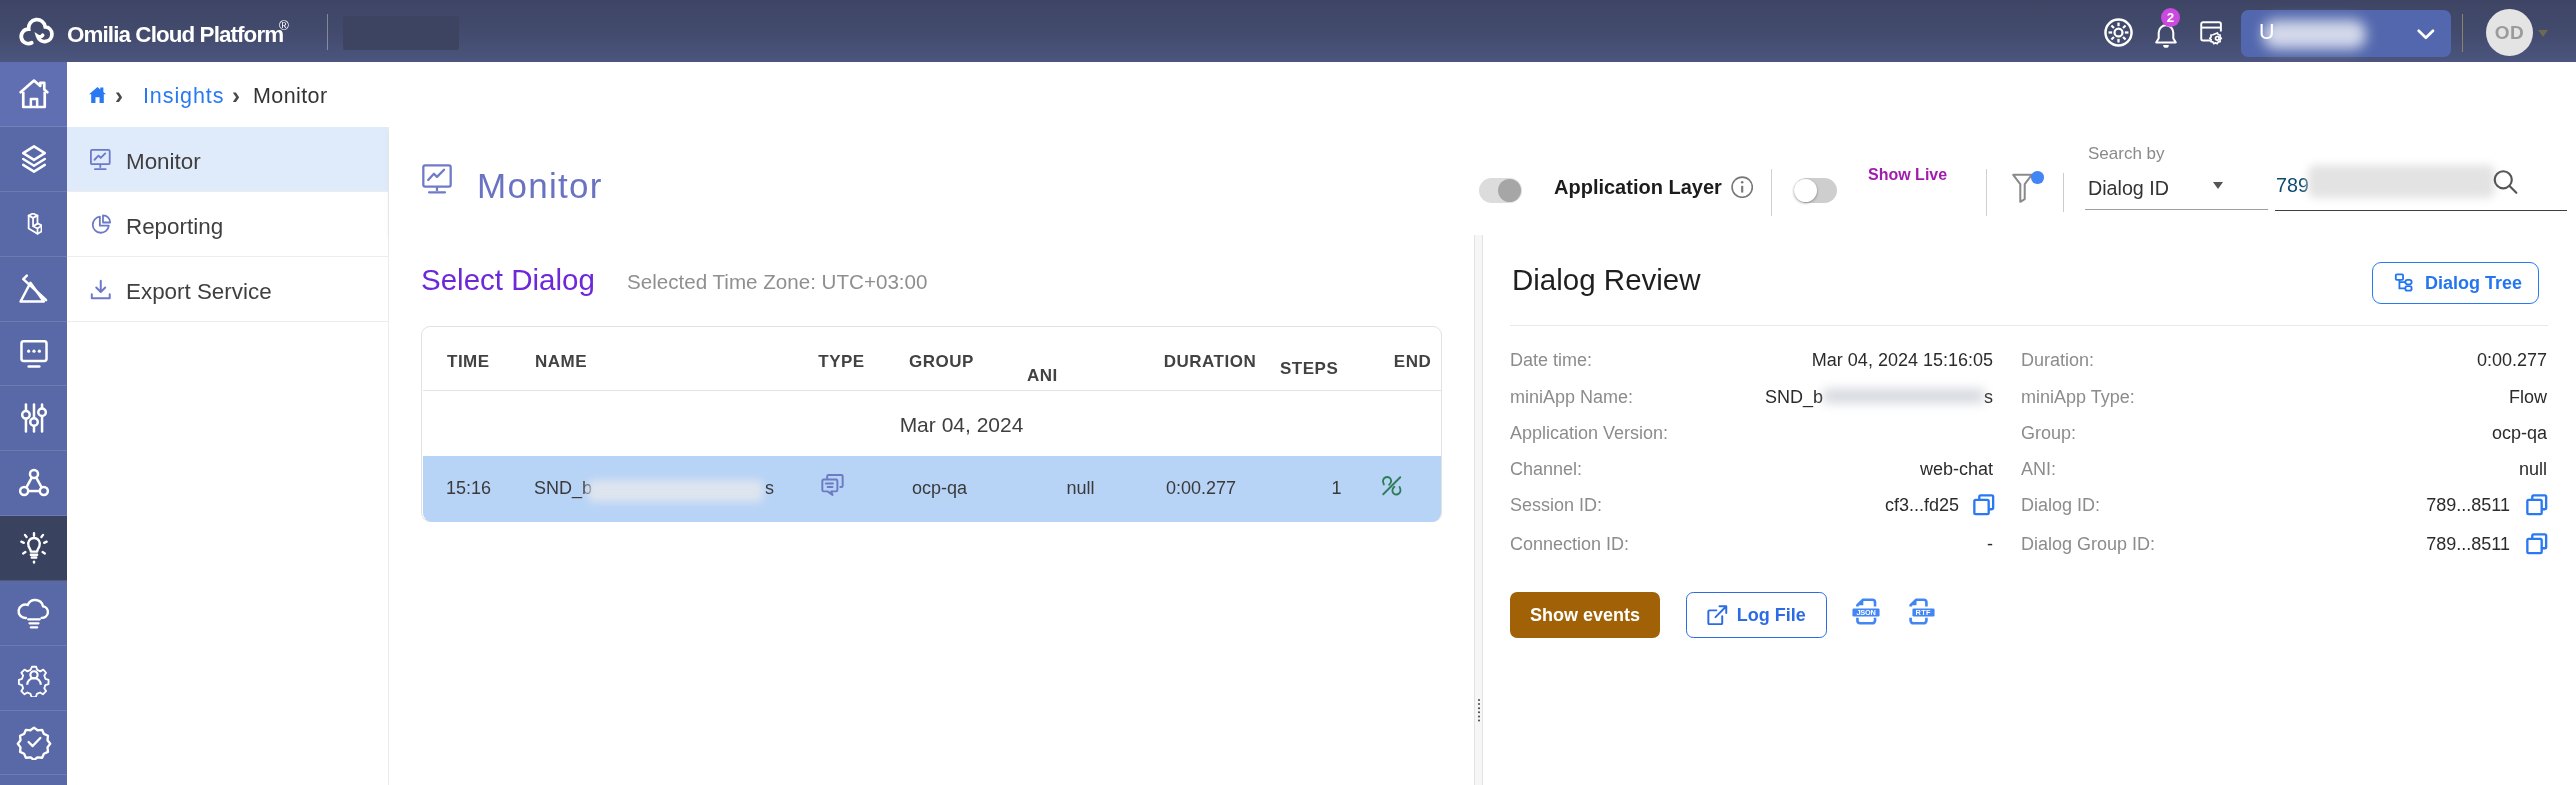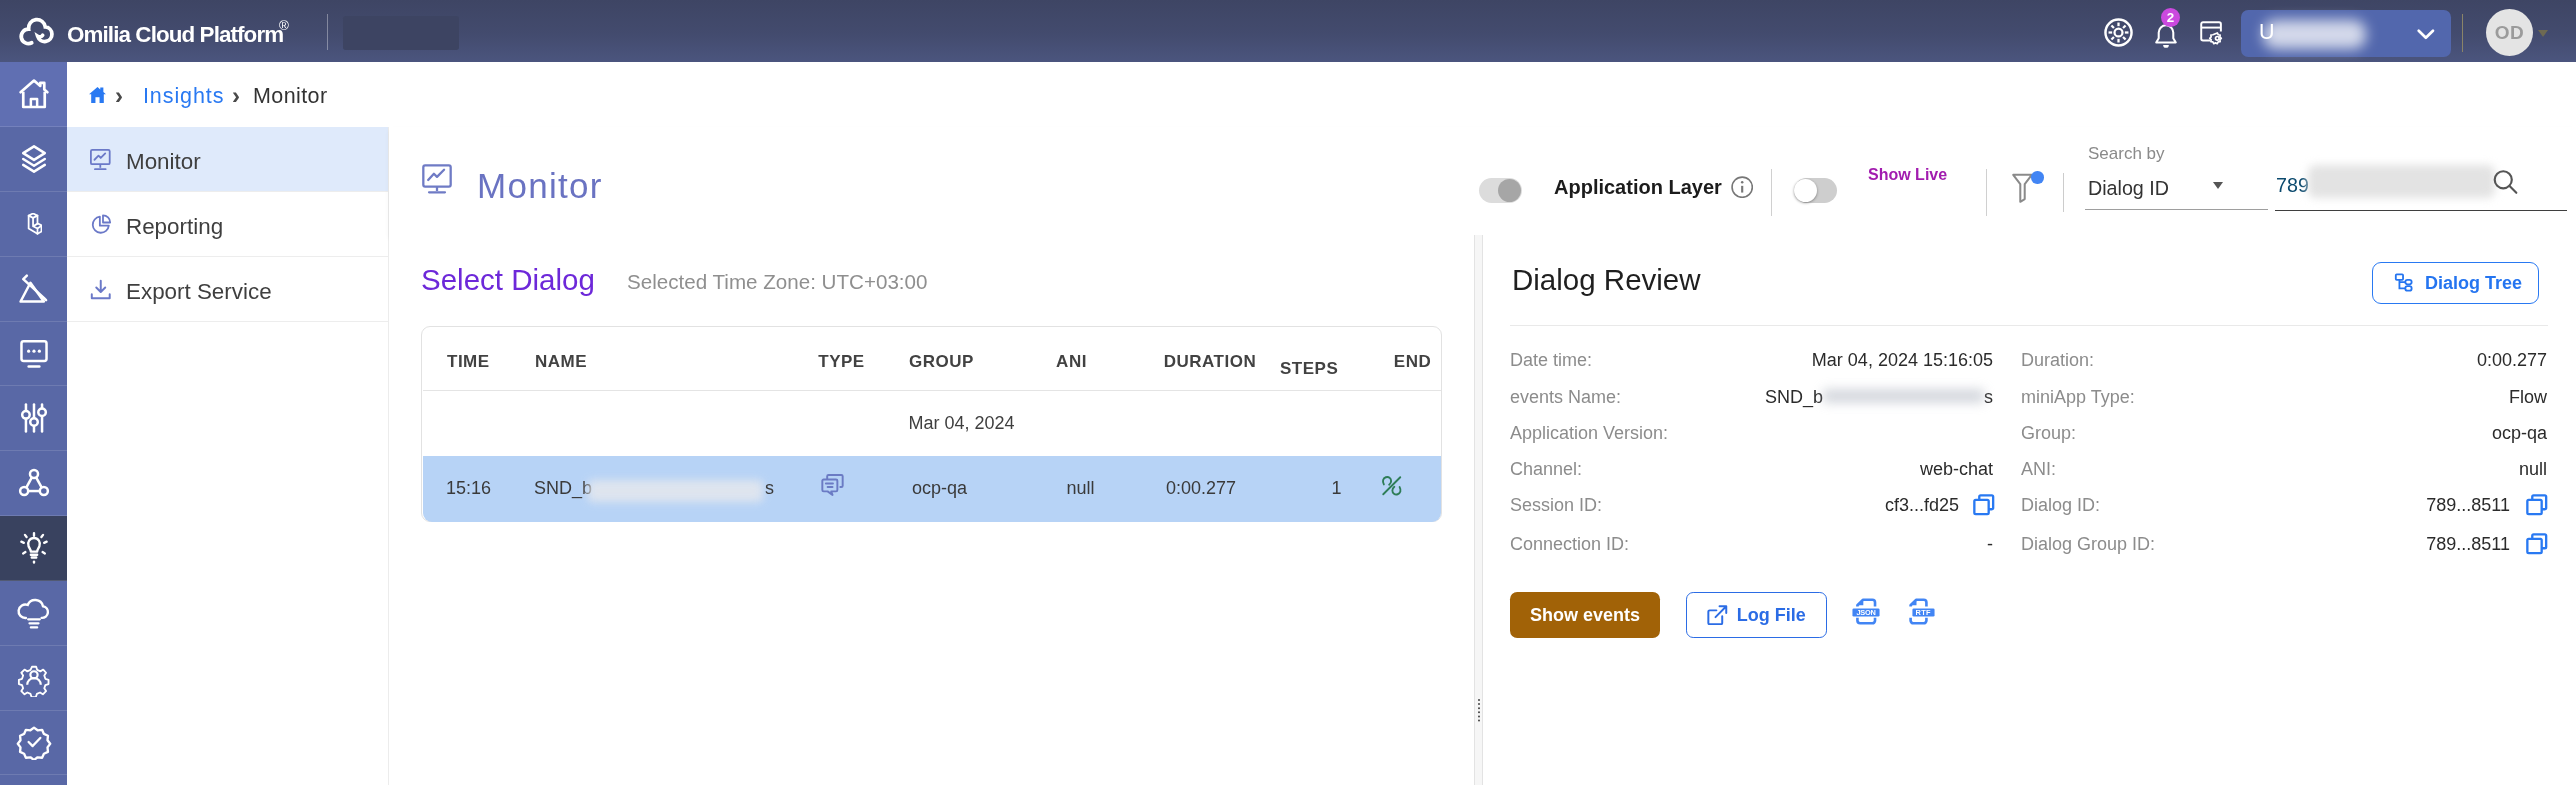--- a/index.html
+++ b/index.html
@@ -269,26 +269,26 @@
   <div class="abs" style="left:1886px;top:83px;width:292px;height:1.3px;background:#3f3f3f"></div>
 </div>
 <div id="lpanel">
   <div class="abs" style="left:32px;top:28px;font-size:29.5px;color:#6d28d9">Select Dialog</div>
   <div class="abs" style="left:238px;top:35px;font-size:20.6px;color:#8f8f8f">Selected Time Zone: UTC+03:00</div>
   <div class="abs" style="left:32px;top:91px;width:1021px;height:196px;border:1.3px solid #e2e2e2;border-radius:9px"></div>
   <div class="abs thead" style="left:58px;top:117px">TIME</div>
   <div class="abs thead" style="left:146px;top:117px">NAME</div>
   <div class="abs thead" style="left:408px;top:117px;width:89px;text-align:center">TYPE</div>
   <div class="abs thead" style="left:499px;top:117px;width:107px;text-align:center">GROUP</div>
-  <div class="abs thead" style="left:638px;top:117px;width:89px;text-align:center">ANI</div>
+  <div class="abs thead" style="left:638px;top:131px;width:89px;">ANI</div>
   <div class="abs thead" style="left:763px;top:117px;width:116px;text-align:center">DURATION</div>
   <div class="abs thead" style="left:891px;top:124px;width:89px;">STEPS</div>
   <div class="abs thead" style="left:979px;top:117px;width:89px;text-align:center">END</div>
   <div class="abs" style="left:34px;top:155px;width:1018px;height:0.9px;background:#e4e4e4"></div>
-  <div class="abs" style="left:483px;top:178px;width:179px;text-align:center;font-size:18px;color:#3f3f3f">Mar 04, 2024</div>
+  <div class="abs" style="left:483px;top:178px;width:179px;text-align:center;font-size:21px;color:#3f3f3f">Mar 04, 2024</div>
   <div class="abs" style="left:34px;top:221px;width:1018px;height:66px;background:#b7d3f6;border-radius:0 0 9px 9px"></div>
   <div class="abs trow" style="left:57px;top:243px">15:16</div>
   <div class="abs trow" style="left:145px;top:243px">SND_b</div>
   <div class="abs" style="left:199px;top:245px;width:175px;height:21.5px;background:#e3e7ee;opacity:0.9;border-radius:4.5px;filter:blur(4.5px)"></div>
   <div class="abs trow" style="left:376px;top:243px">s</div>
   <svg class="abs" style="left:432px;top:239px" width="23" height="22.4" viewBox="0 0 26 25" fill="none" stroke="#6b7bc4" stroke-width="2.2" stroke-linejoin="round">
     <path d="M7 5.5 V2.5 a1.5 1.5 0 0 1 1.5 -1.5 H23 a1.5 1.5 0 0 1 1.5 1.5 V13 a1.5 1.5 0 0 1 -1.5 1.5 h-2"></path>
     <path d="M1.5 7.5 a1.5 1.5 0 0 1 1.5 -1.5 H17 a1.5 1.5 0 0 1 1.5 1.5 V18 a1.5 1.5 0 0 1 -1.5 1.5 h-5.5 l1.5 4 -5.5 -4 H3 a1.5 1.5 0 0 1 -1.5 -1.5 Z"></path>
     <line x1="5.5" y1="10.5" x2="13.5" y2="10.5" stroke-linecap="round"></line>
     <line x1="7.5" y1="14.5" x2="13" y2="14.5" stroke-linecap="round"></line>
@@ -314,21 +314,21 @@
     <rect x="12.5" y="7.5" width="7" height="5" rx="2.5"></rect>
     <rect x="12.5" y="14.5" width="7" height="5" rx="2.5"></rect>
     <path d="M6 7.5 V17 h6.5 M6 10 h6.5"></path>
   </svg>
   <div class="abs" style="left:942px;top:38px;font-size:18px;font-weight:bold;color:#2575f0">Dialog Tree</div>
   <div class="abs" style="left:27px;top:90px;width:1038px;height:0.9px;background:#e9e9e9"></div>
   <div class="abs rlab" style="left:27px;top:115px">Date time:</div>
   <div class="abs rval" style="left:268px;top:115px;width:242px">Mar 04, 2024 15:16:05</div>
   <div class="abs rlab" style="left:538px;top:115px">Duration:</div>
   <div class="abs rval" style="left:805px;top:115px;width:259px">0:00.277</div>
-  <div class="abs rlab" style="left:27px;top:152px">events Name:</div>
+  <div class="abs rlab" style="left:27px;top:152px">miniApp Name:</div>
   <div class="abs rval" style="left:268px;top:152px;width:242px">SND_b<span class="blurb"></span>s</div>
   <div class="abs rlab" style="left:538px;top:152px">miniApp Type:</div>
   <div class="abs rval" style="left:805px;top:152px;width:259px">Flow</div>
   <div class="abs rlab" style="left:27px;top:188px">Application Version:</div>
   <div class="abs rlab" style="left:538px;top:188px">Group:</div>
   <div class="abs rval" style="left:805px;top:188px;width:259px">ocp-qa</div>
   <div class="abs rlab" style="left:27px;top:224px">Channel:</div>
   <div class="abs rval" style="left:268px;top:224px;width:242px">web-chat</div>
   <div class="abs rlab" style="left:538px;top:224px">ANI:</div>
   <div class="abs rval" style="left:805px;top:224px;width:259px">null</div>

